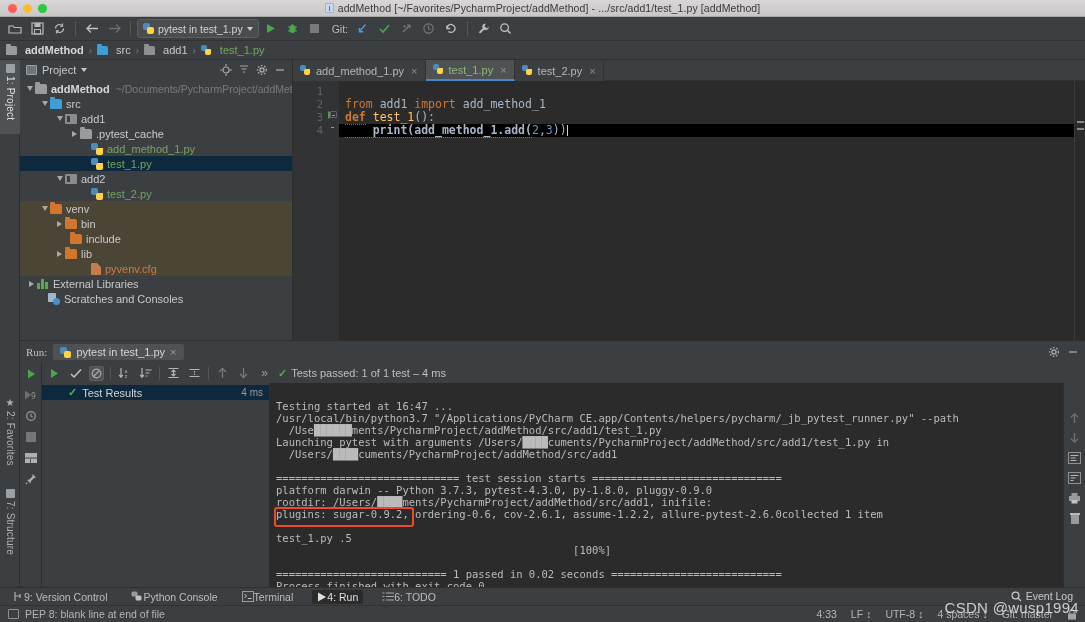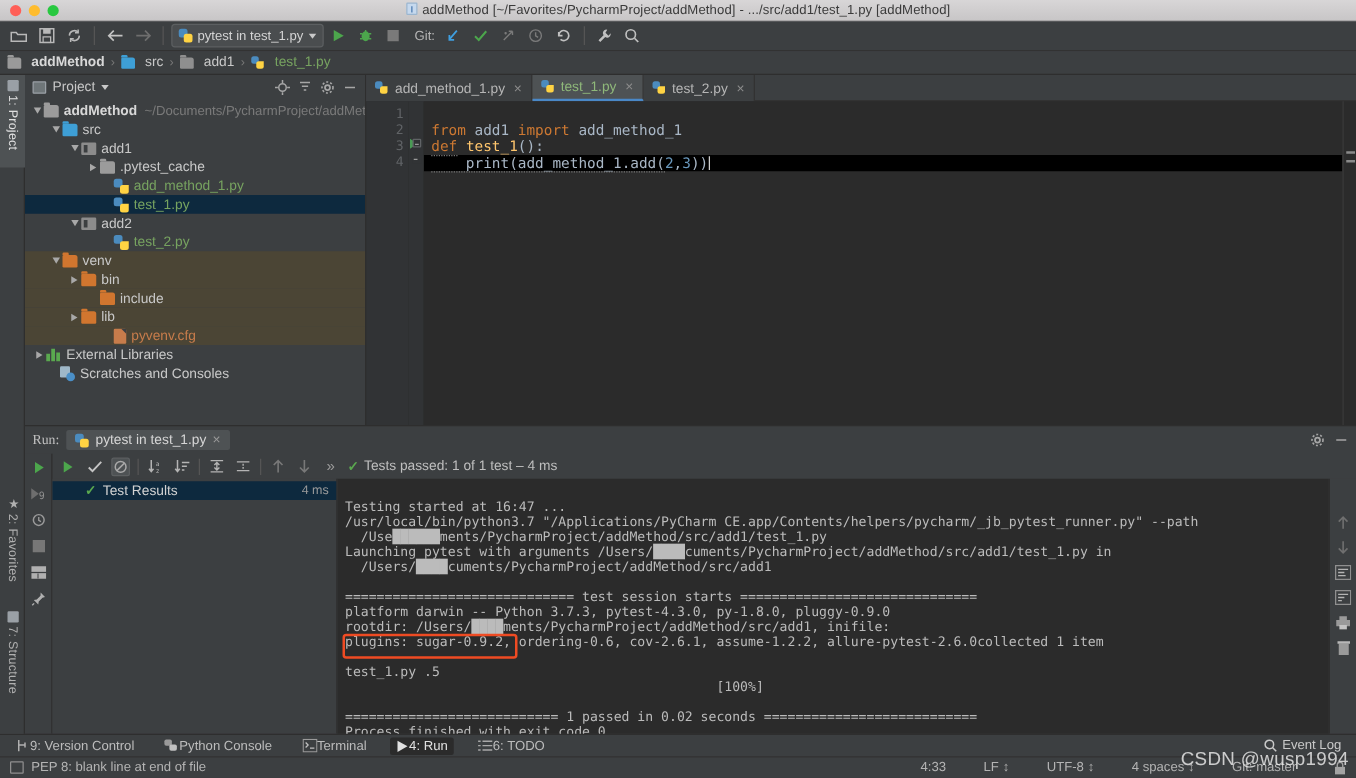--- a/index.html
+++ b/index.html
@@ -144,21 +144,21 @@
   .gnum{height:13px;line-height:13px;padding-right:4px;}
   .foldcol{width:12px;flex:0 0 12px;background:#313335;padding-top:4px;position:relative;}
   .runmark{position:absolute;left:1px;top:30px;width:0;height:0;
      border-top:4px solid transparent;border-bottom:4px solid transparent;border-left:6px solid #499c54;}
   .fold{position:absolute;left:3px;width:7px;height:7px;border:1px solid #606366;border-radius:1px;background:#313335;}
   .fold:after{content:"";position:absolute;left:1px;top:2.5px;width:3px;height:1px;background:#9a9a9a;}
   .codearea{flex:1 1 auto;padding-top:4px;position:relative;overflow:hidden;background:#2b2b2b;}
   .cline{height:13px;line-height:13px;white-space:pre;padding-left:6px;}
   .cline.cur{background:#000000;}
   .kw{color:#cc7832;} .fn{color:#ffc66d;} .num{color:#6897bb;} .plain{color:#a9b7c6;}
-  .ul{border-bottom:1px dotted #777;}
+  .ul{border-bottom:1px dotted #777;font-weight:bold;}
   .caretbar{display:inline-block;width:1px;height:11px;background:#d0d0d0;vertical-align:-2px;}
   .scrollgut{width:11px;flex:0 0 11px;background:#2b2b2b;border-left:1px solid #3a3a3a;position:relative;}
   .mark{position:absolute;right:1px;width:7px;height:2px;background:#8a8a8a;}
 
   
   .runwin{flex:1 1 auto;display:flex;flex-direction:column;background:#3c3f41;min-height:0;border-top:1px solid #2e2e2e;}
   .run-head{height:22px;display:flex;align-items:center;gap:6px;padding:0 6px;flex:0 0 22px;font-size:11px;}
   .run-lbl{color:#c0c0c0;font-family:Liberation Serif, serif;}
   .runtab{
     display:flex;align-items:center;gap:5px;background:#4e5254;padding:2px 7px;border-radius:2px;color:#d6d6d6;
@@ -202,21 +202,21 @@
     height:18px;flex:0 0 18px;background:#3c3f41;display:flex;align-items:center;
     gap:14px;padding:0 8px;font-size:10.5px;color:#bcbcbc;border-top:1px solid #2e2e2e;
   }
   .bbi{display:flex;align-items:center;gap:0;padding:1px 5px;border-radius:2px;}
   .bbi.sel{background:#2b2b2b;color:#e0e0e0;}
   .statbar{
     height:17px;flex:0 0 17px;background:#3c3f41;display:flex;align-items:center;
     padding:0 8px;font-size:10.5px;color:#b4b4b4;border-top:1px solid #323232;position:relative;
   }
   .statbar .sp{flex:1 1 auto;}
-  .sb-item{margin-left:30px;display:flex;align-items:center;gap:3px;white-space:nowrap;}
+  .sb-item{margin-left:14px;display:flex;align-items:center;gap:3px;white-space:nowrap;}
   .sb-ico{width:11px;height:10px;border:1px solid #8f8f8f;border-radius:1px;}
   .watermark{
     position:absolute;right:6px;bottom:6px;color:rgba(235,235,235,0.82);
     font-size:15px;font-family:"Liberation Sans",sans-serif;letter-spacing:0.3px;pointer-events:none;
   }
   .eventlog{position:absolute;right:12px;bottom:20px;color:#c9c9c9;font-size:10.5px;display:flex;align-items:center;gap:4px;}
 </style>
 </head>
 <body>
 
@@ -482,21 +482,21 @@
               <span class="ico-folder orange"></span>
               <span class="lbl">venv</span>
             </div>
             <div class="row venvbg" style="padding-left:34px">
               <span class="tw">
                   <i class="tri"></i>
                 </span>
               <span class="ico-folder orange"></span>
               <span class="lbl">bin</span>
             </div>
-            <div class="row venvbg" style="padding-left:49px">
+            <div class="row venvbg" style="padding-left:39px">
               <span class="tw"></span>
               <span class="ico-folder orange"></span>
               <span class="lbl">include</span>
             </div>
             <div class="row venvbg" style="padding-left:34px">
               <span class="tw">
                   <i class="tri"></i>
                 </span>
               <span class="ico-folder orange"></span>
               <span class="lbl">lib</span>

